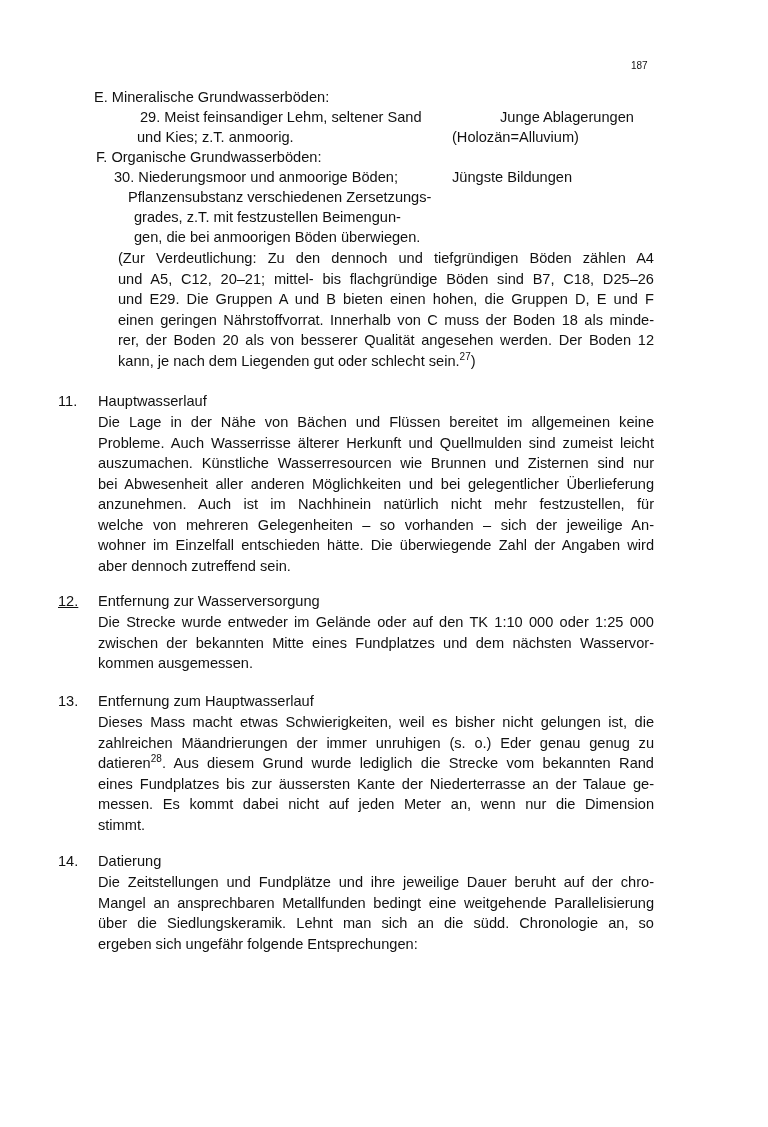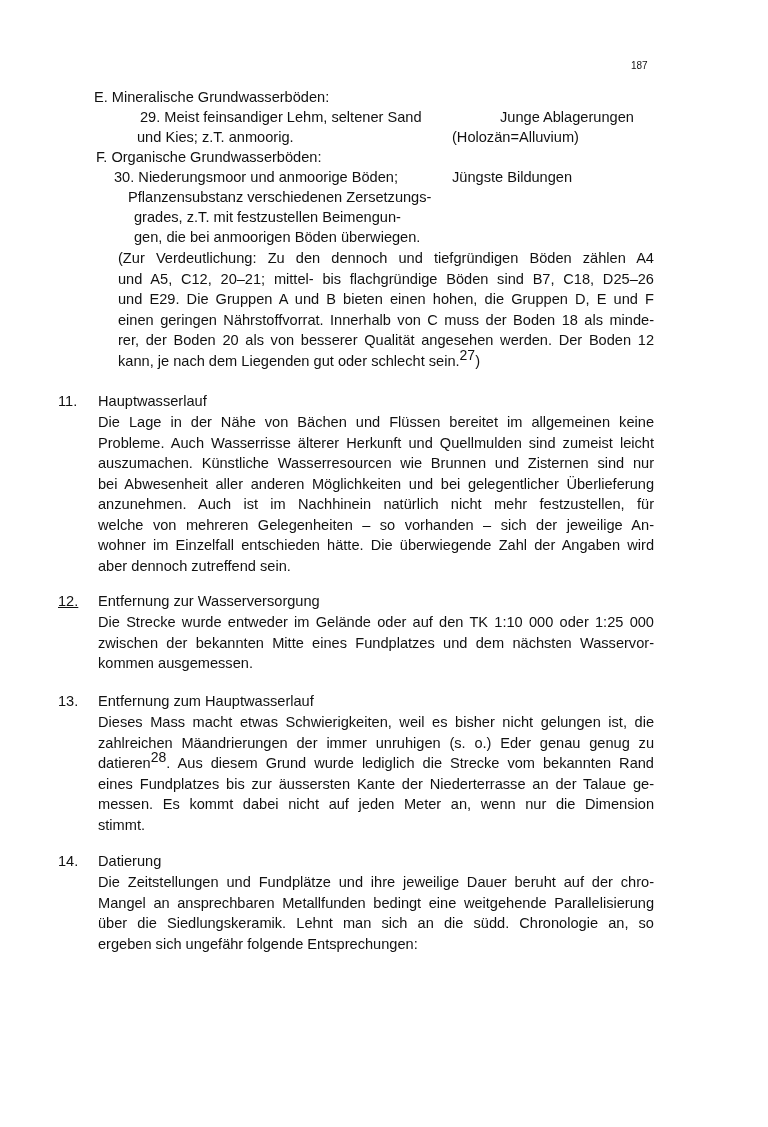--- a/index.html
+++ b/index.html
@@ -10,21 +10,21 @@
     font-size: 14.6px;
   }
   .abs { position: absolute; white-space: nowrap; }
   .page-number { left: 631px; top: 60px; font-size: 10px; }
   .line { position: absolute; white-space: nowrap; line-height: 20px; }
   .just { position: absolute; left: 91px; width: 563px; line-height: 20.5px; text-align: justify; text-align-last: left; }
   .just .row { display: block; text-align: justify; text-align-last: justify; height: 20.5px; white-space: nowrap; }
   .just .row.last { text-align-last: left; }
   .section-num { position: absolute; left: 58px; }
   .section-title { position: absolute; left: 91px; }
-  sup { font-size: 14px; vertical-align: 6px; line-height: 0; }
+  sup { font-size: 10px; vertical-align: 6px; line-height: 0; }
 </style>
 </head>
 <body>
 
 <div>
 
   <div class="abs page-number">187</div>
 
   <div>
     <div class="line" style="left:94px; top:87px;">E. Mineralische Grundwasserböden:</div>

